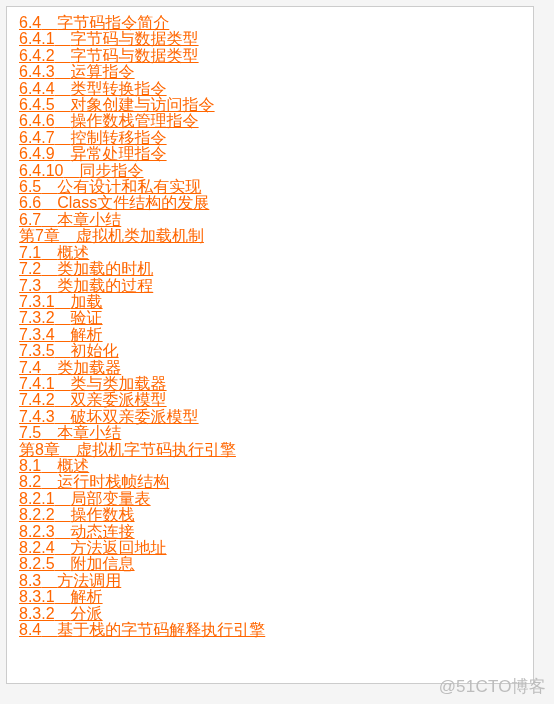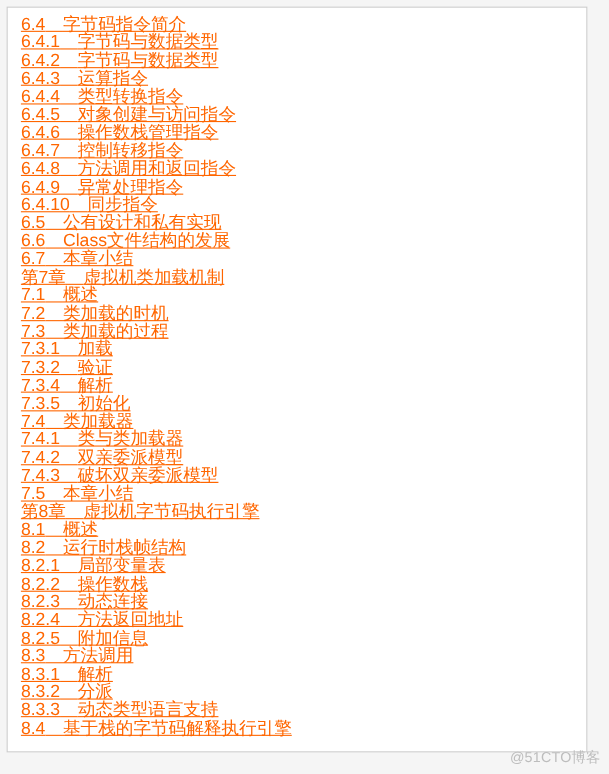--- a/index.html
+++ b/index.html
@@ -36,40 +36,39 @@
   }
   .toc-link {
     color: #ff6600;
     text-decoration: underline;
     text-decoration-color: #ff6600;
   }
   .watermark {
     position: absolute;
     right: 8px;
     bottom: 6px;
-    font-size: 13px;
+    font-size: 17px;
     color: #bdbdbd;
     font-family: Arial, sans-serif;
     letter-spacing: 0.2px;
   }
 </style>
 </head>
 <body>
 
 <div class="page">
   <div class="toc-list" id="toc-list">
       <div class="toc-line"><a class="toc-link" href="#"><span>6.4</span> <span>字节码指令简介</span></a></div>
       <div class="toc-line"><a class="toc-link" href="#"><span>6.4.1</span> <span>字节码与数据类型</span></a></div>
       <div class="toc-line"><a class="toc-link" href="#"><span>6.4.2</span> <span>字节码与数据类型</span></a></div>
       <div class="toc-line"><a class="toc-link" href="#"><span>6.4.3</span> <span>运算指令</span></a></div>
       <div class="toc-line"><a class="toc-link" href="#"><span>6.4.4</span> <span>类型转换指令</span></a></div>
       <div class="toc-line"><a class="toc-link" href="#"><span>6.4.5</span> <span>对象创建与访问指令</span></a></div>
       <div class="toc-line"><a class="toc-link" href="#"><span>6.4.6</span> <span>操作数栈管理指令</span></a></div>
       <div class="toc-line"><a class="toc-link" href="#"><span>6.4.7</span> <span>控制转移指令</span></a></div>
-      <div class="toc-line"><a class="toc-link" href="#"><span>6.4.8</span> <span>方法调用和返回指令</span></a></div>
       <div class="toc-line"><a class="toc-link" href="#"><span>6.4.9</span> <span>异常处理指令</span></a></div>
       <div class="toc-line"><a class="toc-link" href="#"><span>6.4.10</span> <span>同步指令</span></a></div>
       <div class="toc-line"><a class="toc-link" href="#"><span>6.5</span> <span>公有设计和私有实现</span></a></div>
       <div class="toc-line"><a class="toc-link" href="#"><span>6.6</span> <span>Class文件结构的发展</span></a></div>
       <div class="toc-line"><a class="toc-link" href="#"><span>6.7</span> <span>本章小结</span></a></div>
       <div class="toc-line"><a class="toc-link" href="#"><span>第7章</span> <span>虚拟机类加载机制</span></a></div>
       <div class="toc-line"><a class="toc-link" href="#"><span>7.1</span> <span>概述</span></a></div>
       <div class="toc-line"><a class="toc-link" href="#"><span>7.2</span> <span>类加载的时机</span></a></div>
       <div class="toc-line"><a class="toc-link" href="#"><span>7.3</span> <span>类加载的过程</span></a></div>
       <div class="toc-line"><a class="toc-link" href="#"><span>7.3.1</span> <span>加载</span></a></div>
@@ -85,18 +84,17 @@
       <div class="toc-line"><a class="toc-link" href="#"><span>8.1</span> <span>概述</span></a></div>
       <div class="toc-line"><a class="toc-link" href="#"><span>8.2</span> <span>运行时栈帧结构</span></a></div>
       <div class="toc-line"><a class="toc-link" href="#"><span>8.2.1</span> <span>局部变量表</span></a></div>
       <div class="toc-line"><a class="toc-link" href="#"><span>8.2.2</span> <span>操作数栈</span></a></div>
       <div class="toc-line"><a class="toc-link" href="#"><span>8.2.3</span> <span>动态连接</span></a></div>
       <div class="toc-line"><a class="toc-link" href="#"><span>8.2.4</span> <span>方法返回地址</span></a></div>
       <div class="toc-line"><a class="toc-link" href="#"><span>8.2.5</span> <span>附加信息</span></a></div>
       <div class="toc-line"><a class="toc-link" href="#"><span>8.3</span> <span>方法调用</span></a></div>
       <div class="toc-line"><a class="toc-link" href="#"><span>8.3.1</span> <span>解析</span></a></div>
       <div class="toc-line"><a class="toc-link" href="#"><span>8.3.2</span> <span>分派</span></a></div>
-      <div class="toc-line"><a class="toc-link" href="#"><span>8.3.3</span> <span>动态类型语言支持</span></a></div>
       <div class="toc-line"><a class="toc-link" href="#"><span>8.4</span> <span>基于栈的字节码解释执行引擎</span></a></div>
     </div>
 </div>
 
 <div class="watermark">@51CTO博客</div>
 
 </body></html>

